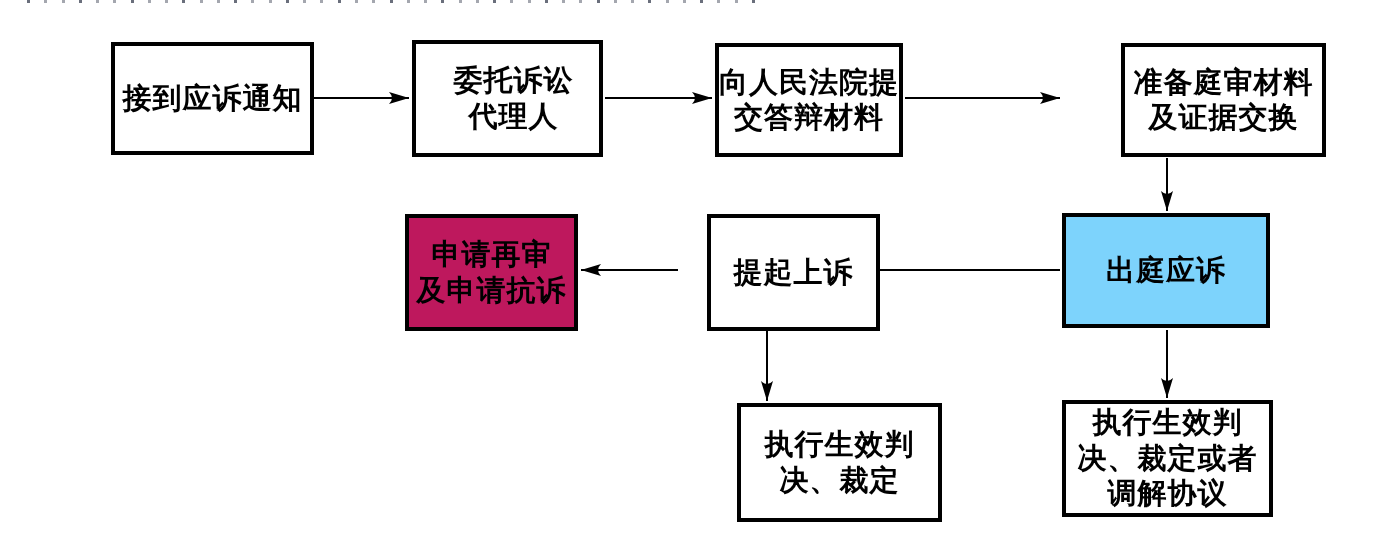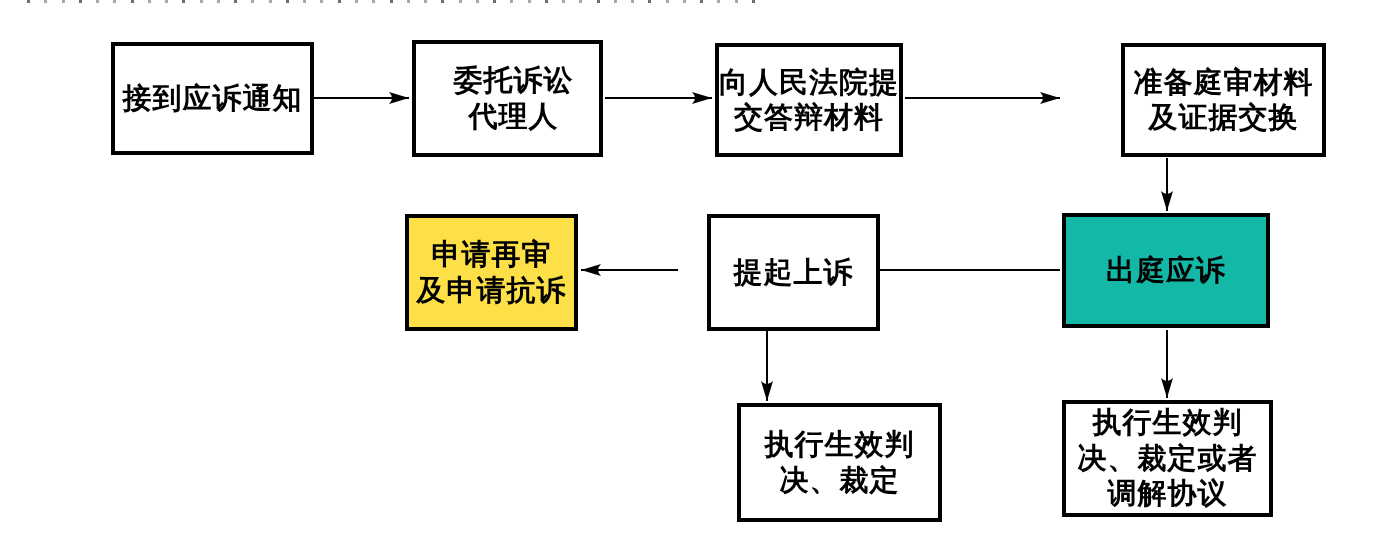--- a/index.html
+++ b/index.html
@@ -88,28 +88,28 @@
 代理人</span>
       </div>
       <div class="node" style="left: 715px; top: 43px; width: 188px; height: 114px; border-color: rgb(0, 0, 0); background: rgb(255, 255, 255); align-items: center;">
         <span class="node-label">向人民法院提
 交答辩材料</span>
       </div>
       <div class="node" style="left: 1121px; top: 43px; width: 205px; height: 114px; border-color: rgb(0, 0, 0); background: rgb(255, 255, 255);">
         <span class="node-label">准备庭审材料
 及证据交换</span>
       </div>
-      <div class="node" style="left: 405px; top: 214px; width: 173px; height: 117px; border-color: rgb(0, 0, 0); background: #fde047;">
+      <div class="node" style="left: 405px; top: 214px; width: 173px; height: 117px; border-color: rgb(0, 0, 0); background: #be185d;">
         <span class="node-label">申请再审
 及申请抗诉</span>
       </div>
       <div class="node" style="left: 680px; top: 214px; width: 173px; height: 117px; border-color: rgb(0, 0, 0); background: rgb(255, 255, 255); margin-left: 27px;">
         <span class="node-label">提起上诉</span>
       </div>
-      <div class="node" style="left: 1062px; top: 213px; width: 208px; height: 115px; border-color: rgb(0, 0, 0); background: #14b8a6; text-align: right;">
+      <div class="node" style="left: 1062px; top: 213px; width: 208px; height: 115px; border-color: rgb(0, 0, 0); background: #7dd3fc; text-align: right;">
         <span class="node-label">出庭应诉</span>
       </div>
       <div class="node" style="left: 737px; top: 403px; width: 205px; height: 119px; border-color: rgb(0, 0, 0); background: rgb(255, 255, 255);">
         <span class="node-label">执行生效判
 决、裁定</span>
       </div>
       <div class="node" style="left: 1062px; top: 400px; width: 211px; height: 117px; border-color: rgb(0, 0, 0); background: rgb(255, 255, 255);">
         <span class="node-label">执行生效判
 决、裁定或者
 调解协议</span>

